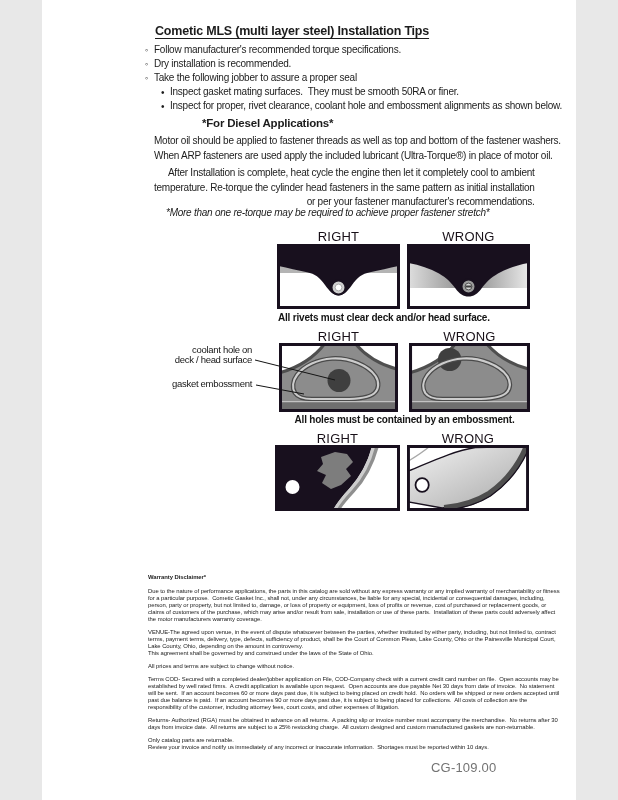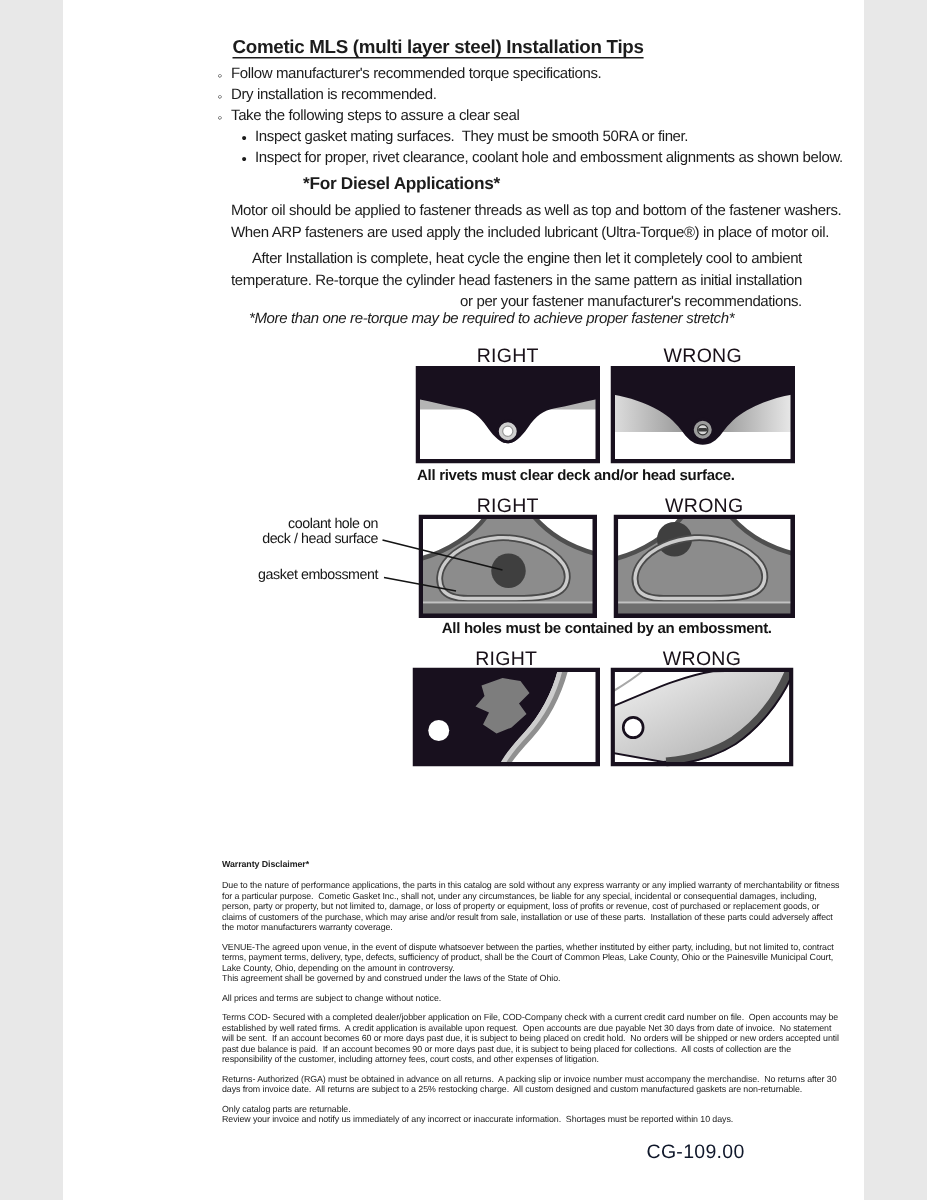--- a/index.html
+++ b/index.html
@@ -23,42 +23,42 @@
   .bullet-row.sub .mark{font-size:10px;}
   .h2{font-size:11.5px;font-weight:bold;letter-spacing:-0.2px;}
   .rw-label{font-size:13px;letter-spacing:0.2px;color:#181018;text-align:center;}
   .caption{font-size:10px;font-weight:bold;letter-spacing:-0.2px;color:#141414;line-height:11.5px;}
   .annot{font-size:9.5px;letter-spacing:-0.3px;line-height:10px;text-align:right;color:#161616;}
   .fig{position:absolute;}
   .fig svg{display:block;width:100%;height:100%;}
   .legal{font-size:5.9px;line-height:7px;letter-spacing:-0.05px;color:#222;}
   .legal p{margin:0 0 6px 0;}
   .legal .lg-head{font-weight:bold;margin-bottom:6.5px;}
-  .footer-code{font-size:13px;color:#0f172a;letter-spacing:0.2px;}
+  .footer-code{font-size:13px;color:#737373;letter-spacing:0.2px;}
   #leader-overlay{position:absolute;left:0;top:0;width:618px;height:800px;pointer-events:none;}
 </style>
 </head>
 <body>
 
 <div id="page">
 
   <div class="abs title pre" style="left:113px;top:24px;">Cometic MLS (multi layer steel) Installation Tips</div>
 
   <div class="abs bullet-list" style="left:103px;top:44px;">
     <div class="bullet-row">
       <span class="mark">◦</span>
       <span class="pre">Follow manufacturer's recommended torque specifications.</span>
     </div>
     <div class="bullet-row">
       <span class="mark">◦</span>
       <span class="pre">Dry installation is recommended.</span>
     </div>
     <div class="bullet-row">
       <span class="mark">◦</span>
-      <span class="pre">Take the following steps to assure a clear seal</span>
+      <span class="pre">Take the following jobber to assure a proper seal</span>
     </div>
     <div class="bullet-row sub">
       <span class="mark">•</span>
       <span class="pre">Inspect gasket mating surfaces.  They must be smooth 50RA or finer.</span>
     </div>
     <div class="bullet-row sub">
       <span class="mark">•</span>
       <span class="pre">Inspect for proper, rivet clearance, coolant hole and embossment alignments as shown below.</span>
     </div>
   </div>

